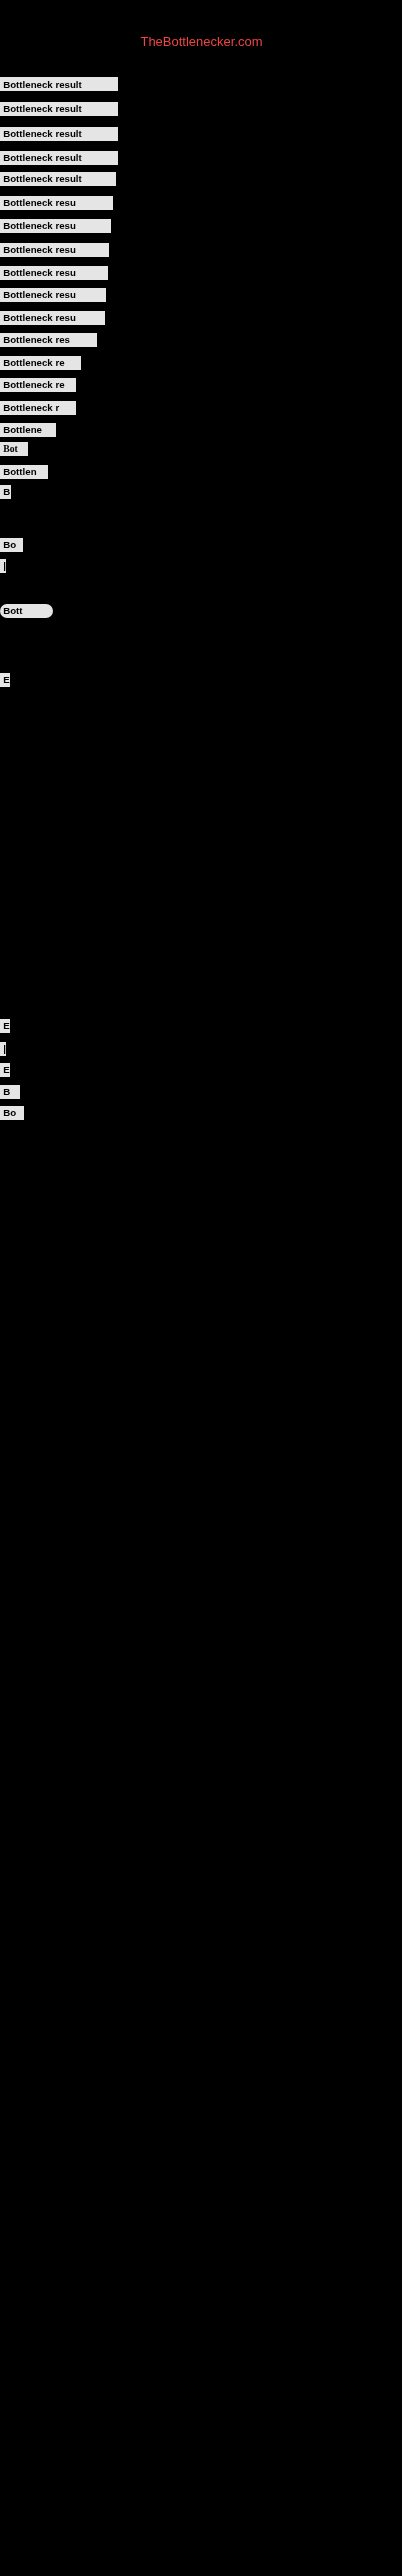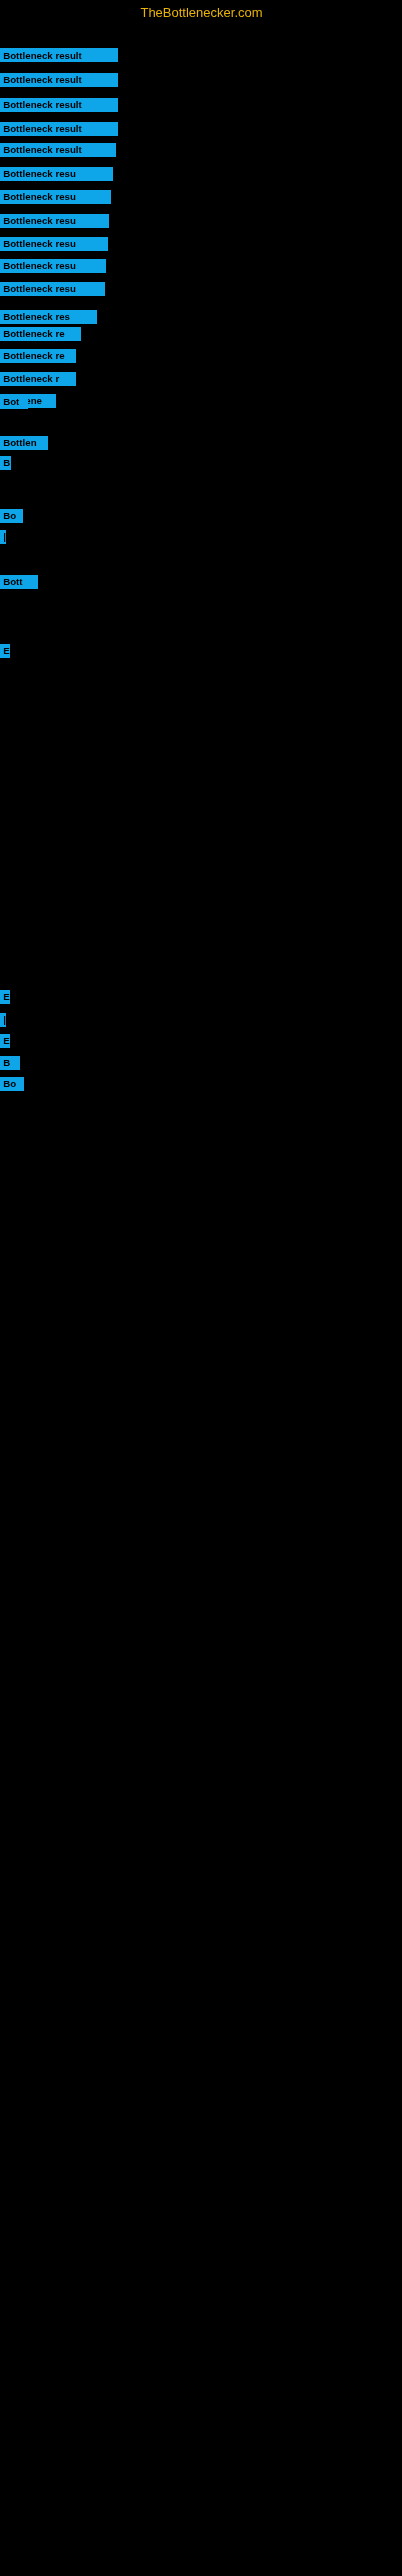--- a/index.html
+++ b/index.html
@@ -8,28 +8,29 @@
       box-sizing: border-box;
     }
     body {
       background-color: #000000;
       font-family: Arial, sans-serif;
       width: 403px;
       min-height: 2576px;
       position: relative;
     }
     .site-title {
-      color: #eab308;
+      color: #ef4444;
       font-size: 13px;
       text-align: center;
       padding: 4.8px 0;
       font-weight: normal;
+      margin-top: 29px;
     }
     .bottleneck-bar {
-      background-color: #0ea5e9;
+      background-color: #e5e5e5;
       color: #000000;
       font-size: 9.7px;
       font-weight: bold;
       padding: 1.6px 3.2px;
       white-space: nowrap;
       overflow: hidden;
       display: inline-block;
       position: absolute;
       left: 0;
     }
@@ -73,52 +74,52 @@
     </div>
     <div class="row" style="top: 208px; width: 108px;">
       <div class="bottleneck-bar" style="width: 108px;">Bottleneck resu</div>
     </div>
     <div class="row" style="top: 230px; width: 106px;">
       <div class="bottleneck-bar" style="width: 106px;">Bottleneck resu</div>
     </div>
     <div class="row" style="top: 253px; width: 105px;">
       <div class="bottleneck-bar" style="width: 105px;">Bottleneck resu</div>
     </div>
-    <div class="row" style="top: 281px; width: 109px;">
+    <div class="row" style="top: 275px; width: 109px;">
       <div class="bottleneck-bar" style="width: 97px;">Bottleneck res</div>
     </div>
     <div class="row" style="top: 298px; width: 81px;">
       <div class="bottleneck-bar" style="width: 81px;">Bottleneck re</div>
     </div>
     <div class="row" style="top: 320px; width: 76px;">
       <div class="bottleneck-bar" style="width: 76px;">Bottleneck re</div>
     </div>
     <div class="row" style="top: 343px; width: 68px;">
       <div class="bottleneck-bar" style="width: 76px;">Bottleneck r</div>
     </div>
     <div class="row" style="top: 365px; width: 56px;">
       <div class="bottleneck-bar" style="width: 56px;">Bottlene</div>
     </div>
-    <div class="row" style="top: 366px; width: 28px;">
+    <div class="row" style="top: 384px; width: 28px; font-family: Liberation Serif, serif;">
       <div class="bottleneck-bar" style="width: 28px;">Bot</div>
     </div>
     <div class="row" style="top: 407px; width: 28px;">
       <div class="bottleneck-bar" style="width: 48px;">Bottlen</div>
     </div>
     <div class="row" style="top: 427px; width: 11.3px;">
       <div class="bottleneck-bar" style="width: 11.3px;">B</div>
     </div>
     <div class="row" style="top: 480px; width: 22.5px;">
       <div class="bottleneck-bar" style="width: 22.5px;">Bo</div>
     </div>
     <div class="row" style="top: 501px; width: 6.4px;">
       <div class="bottleneck-bar" style="width: 6.4px;">|</div>
     </div>
     <div class="row" style="top: 546px; width: 29px;">
-      <div class="bottleneck-bar" style="width: 38px;">Bott</div>
+      <div class="bottleneck-bar" style="width: 53px; border-radius: 7px;">Bott</div>
     </div>
     <div class="row" style="top: 615px; width: 9.7px;">
       <div class="bottleneck-bar" style="width: 9.7px;">E</div>
     </div>
     <div class="row" style="top: 961px; width: 9.7px;">
       <div class="bottleneck-bar" style="width: 9.7px;">E</div>
     </div>
     <div class="row" style="top: 984px; width: 6.4px;">
       <div class="bottleneck-bar" style="width: 6.4px;">|</div>
     </div>

